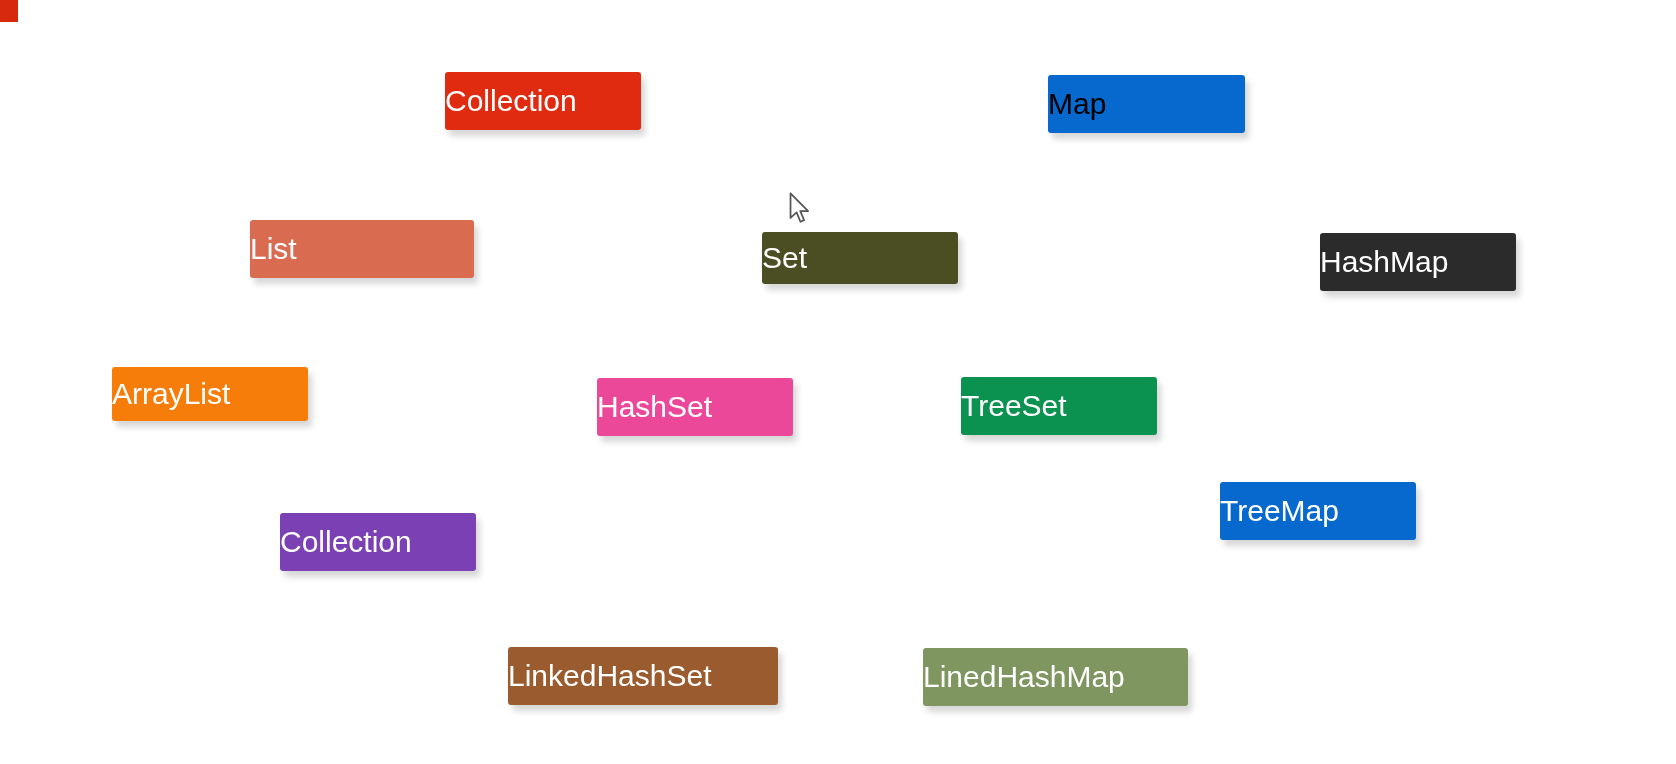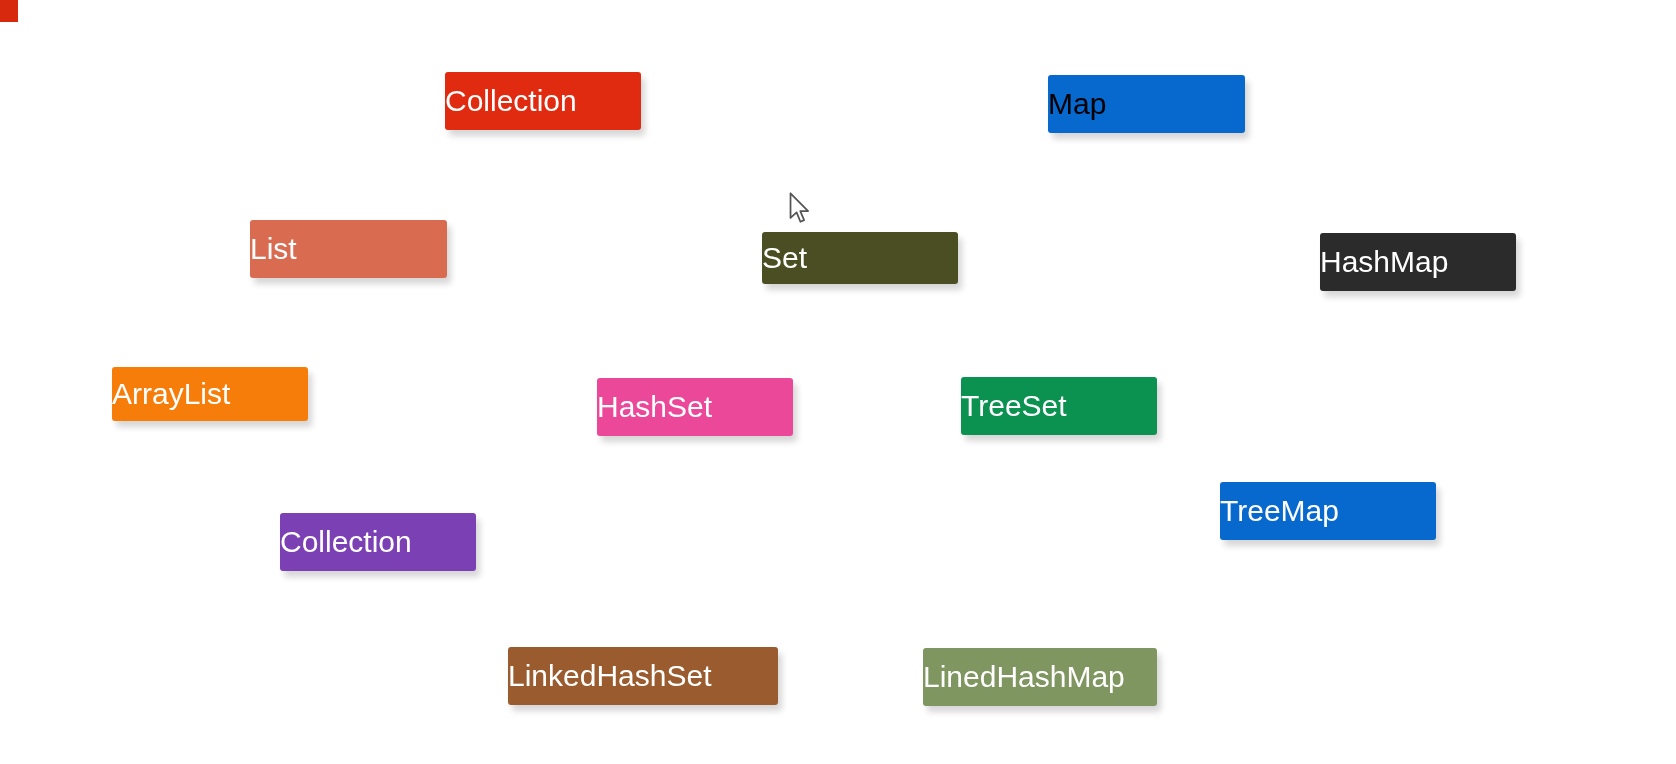--- a/index.html
+++ b/index.html
@@ -58,48 +58,48 @@
   <div class="corner-accent" style="background: rgb(214, 41, 14);"></div>
 
 
   <div>
       <div class="node" style="left: 445px; top: 72px; width: 196px; height: 58px; background: rgb(225, 43, 16); color: rgb(255, 255, 255);">
         <span>Collection</span>
       </div>
       <div class="node" style="left: 1048px; top: 75px; width: 197px; height: 58px; background: rgb(7, 104, 206); color: #000000;">
         <span>Map</span>
       </div>
-      <div class="node" style="left: 250px; top: 220px; width: 197px; height: 58px; background: rgb(217, 107, 81); color: rgb(255, 255, 255);">
+      <div class="node" style="left: 250px; top: 220px; width: 224px; height: 58px; background: rgb(217, 107, 81); color: rgb(255, 255, 255);">
         <span>List</span>
       </div>
       <div class="node" style="left: 762px; top: 232px; width: 196px; height: 52px; background: rgb(75, 78, 34); color: rgb(255, 255, 255);">
         <span>Set</span>
       </div>
       <div class="node" style="left: 1320px; top: 233px; width: 196px; height: 58px; background: rgb(43, 43, 43); color: rgb(255, 255, 255);">
         <span>HashMap</span>
       </div>
       <div class="node" style="left: 112px; top: 367px; width: 196px; height: 54px; background: rgb(246, 125, 9); color: rgb(255, 255, 255);">
         <span>ArrayList</span>
       </div>
       <div class="node" style="left: 597px; top: 378px; width: 196px; height: 58px; background: #ec4899; color: rgb(255, 255, 255);">
         <span>HashSet</span>
       </div>
       <div class="node" style="left: 917px; top: 377px; width: 196px; height: 58px; background: rgb(11, 145, 80); color: rgb(255, 255, 255); margin-left: 44px;">
         <span>TreeSet</span>
       </div>
-      <div class="node" style="left: 1220px; top: 482px; width: 216px; height: 58px; background: rgb(7, 104, 206); color: rgb(255, 255, 255);">
+      <div class="node" style="left: 1220px; top: 482px; width: 196px; height: 58px; background: rgb(7, 104, 206); color: rgb(255, 255, 255);">
         <span>TreeMap</span>
       </div>
       <div class="node" style="left: 280px; top: 513px; width: 196px; height: 58px; background: rgb(124, 64, 181); color: rgb(255, 255, 255);">
         <span>Collection</span>
       </div>
       <div class="node" style="left: 508px; top: 647px; width: 270px; height: 58px; background: rgb(154, 91, 46); color: rgb(255, 255, 255);">
         <span>LinkedHashSet</span>
       </div>
-      <div class="node" style="left: 923px; top: 648px; width: 234px; height: 58px; background: rgb(127, 150, 96); color: rgb(255, 255, 255);">
+      <div class="node" style="left: 923px; top: 648px; width: 265px; height: 58px; background: rgb(127, 150, 96); color: rgb(255, 255, 255);">
         <span>LinedHashMap</span>
       </div>
     </div>
 
   <svg class="cursor" viewBox="0 0 13 20" xmlns="http://www.w3.org/2000/svg" style="left: 787px; top: 192px;">
     <path d="M1.2,0.8 L1.2,16.2 L5.0,12.7 L7.4,18.6 L9.7,17.6 L7.3,11.9 L12.2,11.9 Z" fill="#ffffff" stroke="#555555" stroke-width="1.1" stroke-linejoin="round"></path>
   </svg>
 
 </div>
 

